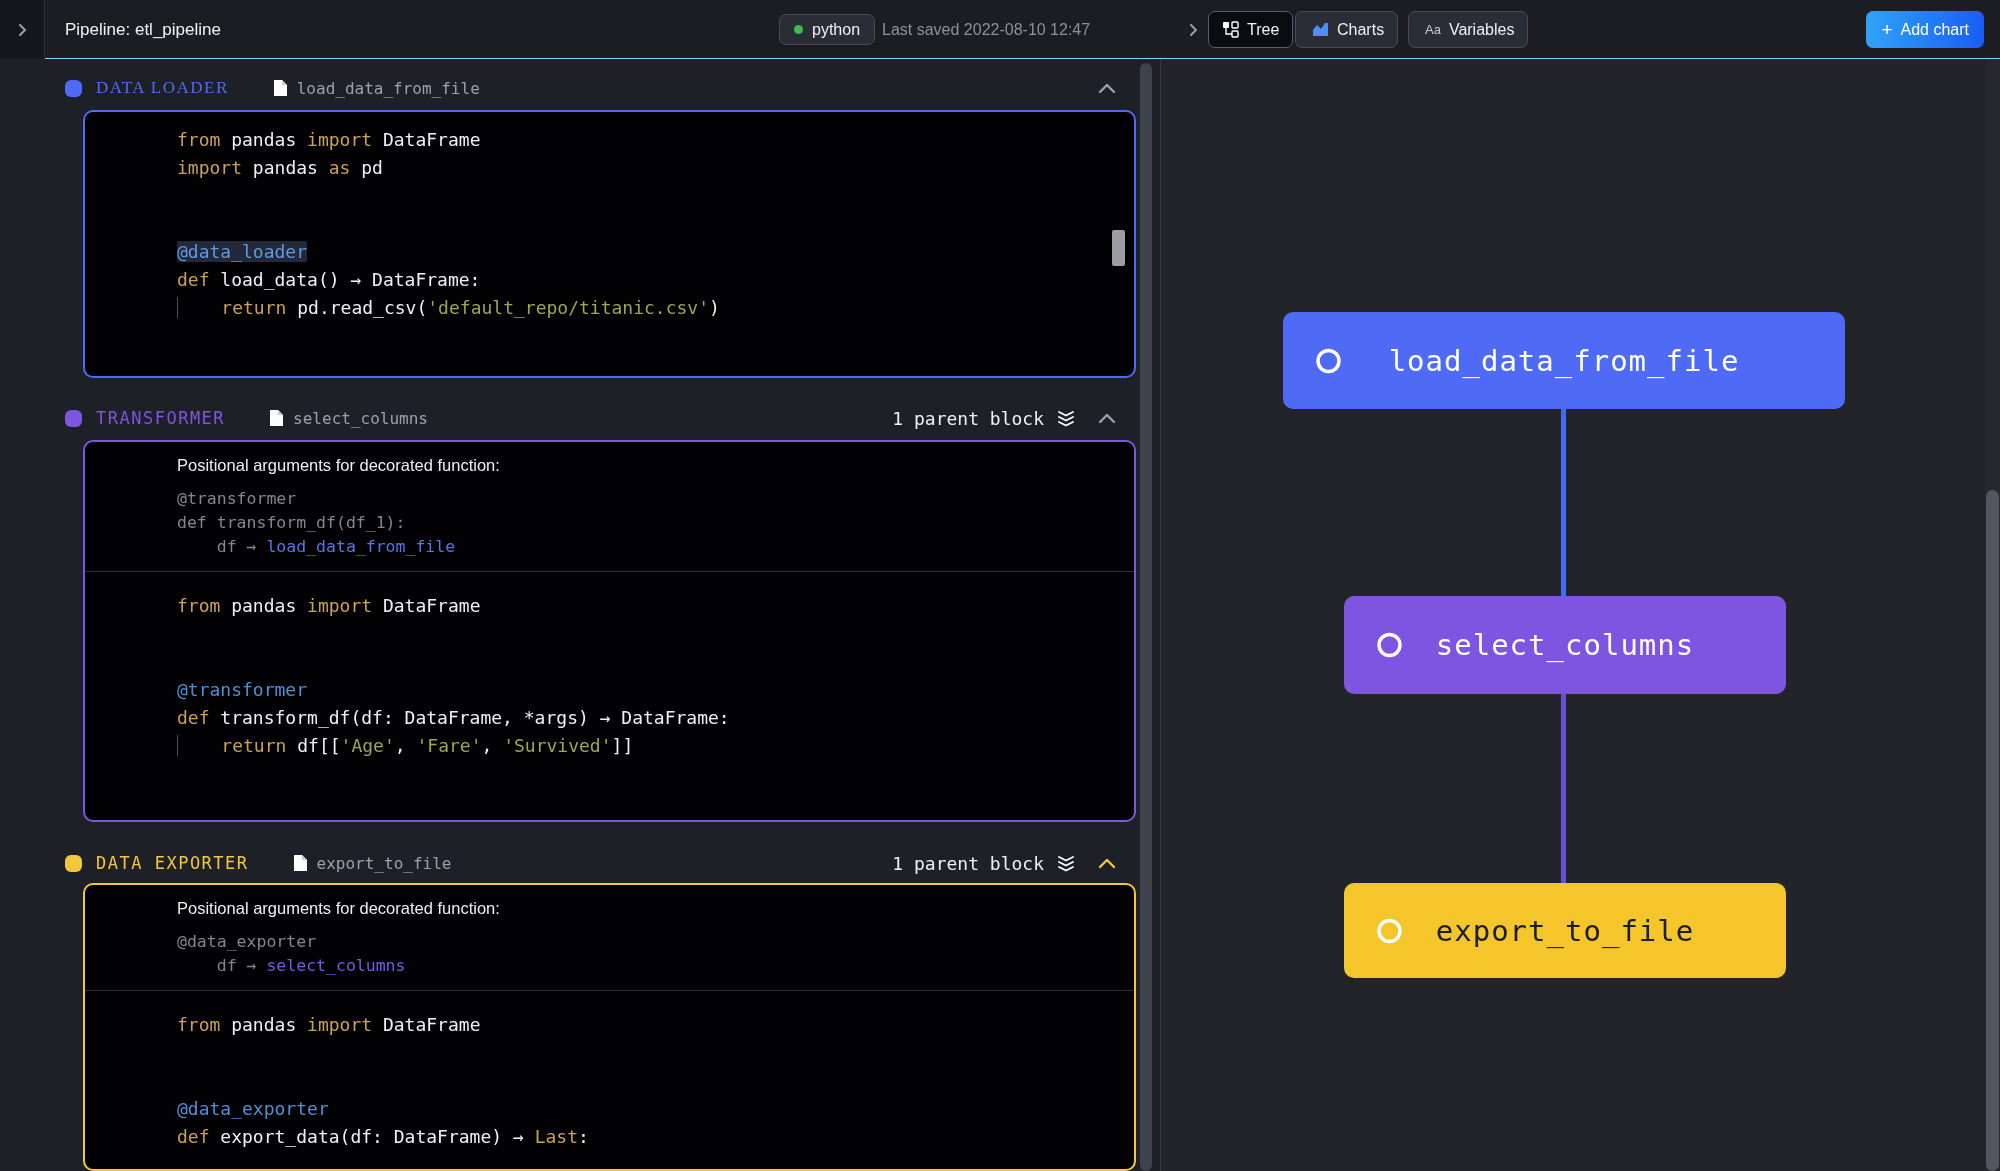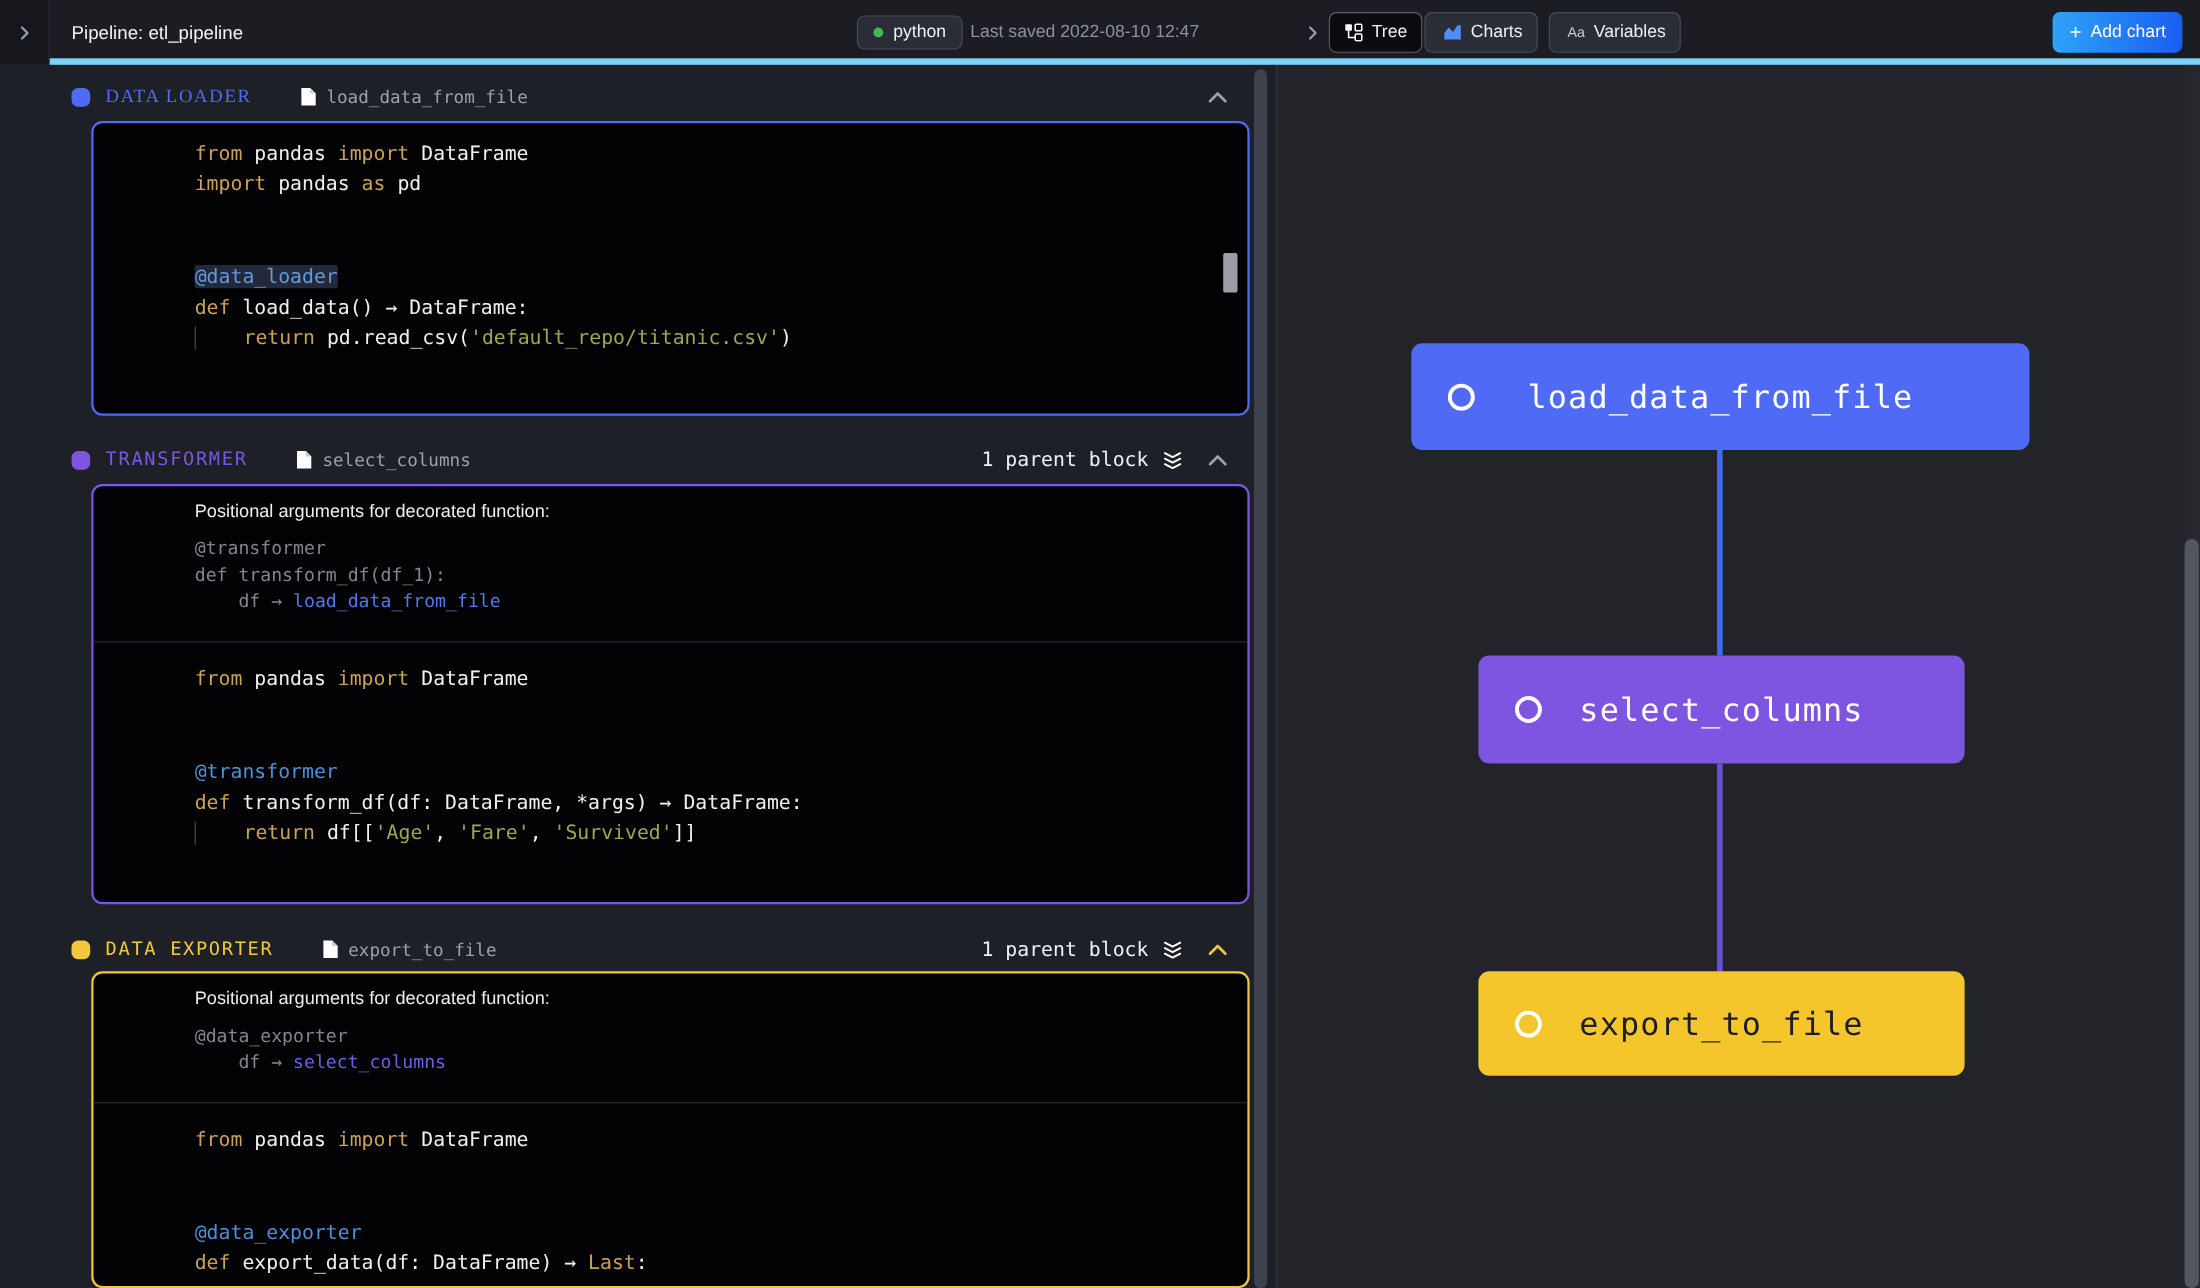--- a/index.html
+++ b/index.html
@@ -1,21 +1,21 @@
 <!DOCTYPE html>
 <html><head>
 <meta charset="utf-8">
 <style>
   * { margin:0; padding:0; box-sizing:border-box; }
   html,body { width:2000px; height:1171px; overflow:hidden; background:#1e2027;
     font-family:"Liberation Sans", sans-serif; }
 
   
   #topbar { position:absolute; left:0; top:0; width:2000px; height:59px;
-    background:#1b1d23; border-bottom:6px solid #7dd3fc; }
+    background:#1b1d23; border-bottom:1px solid #7dd3fc; }
   #tb-toggle { position:absolute; left:0; top:0; width:45px; height:59px;
     background:#15171c; border-right:1px solid #2a2d34; display:flex; align-items:center; justify-content:center; }
   #tb-title { position:absolute; left:65px; top:0; height:59px; display:flex; align-items:center;
     color:#f2f3f5; font-size:17px; }
   #tb-lang { position:absolute; left:779px; top:14px; height:31px; padding:4px 14px;
     background:#2a2d35; border:1px solid #484c58; border-radius:7px;
     display:flex; align-items:center; gap:9px; color:#eef0f3; font-size:16px; }
   #tb-lang .dot { width:9px; height:9px; border-radius:50%; }
   #tb-saved { position:absolute; left:882px; top:0; height:59px; display:flex; align-items:center;
     color:#8d919d; font-size:16px; }
@@ -51,21 +51,21 @@
   .parent-label { font-family:"DejaVu Sans Mono",monospace; font-size:18px; color:#eef0f3; }
   .stack-icon { margin-left:12px; display:flex; }
   .hdr-chevron { margin-left:22px; margin-right:2px; display:flex; cursor:pointer; }
 
   .code-block { position:absolute; left:83px; width:1053px; background:#020204;
     border:2px solid; border-radius:10px; overflow:hidden; }
   #block1 { top:51px; height:268px; padding:14px 0 0 92px; }
   #block2 { top:381px; height:382px; }
   #block3 { top:824px; height:288px; }
 
-  .args-section { padding:14px 0 24px 92px; border-bottom:1px solid #2b2e37; }
+  .args-section { padding:14px 0 12px 92px; border-bottom:1px solid #2b2e37; }
   .args-title { color:#eceef2; font-size:16.5px; }
   .args-code { margin-top:12px; }
   .args-code .code-line { font-size:16.5px; line-height:24px; height:24px; }
   .code-section { padding:20px 0 0 92px; }
 
   .code-line { white-space:pre; font-family:"DejaVu Sans Mono",monospace;
     font-size:18px; line-height:28px; height:28px; color:#eff0f4; }
   .tk-kw { color:#c9a158; }
   .tk-txt { color:#eff0f4; }
   .tk-str { color:#9aa850; }

